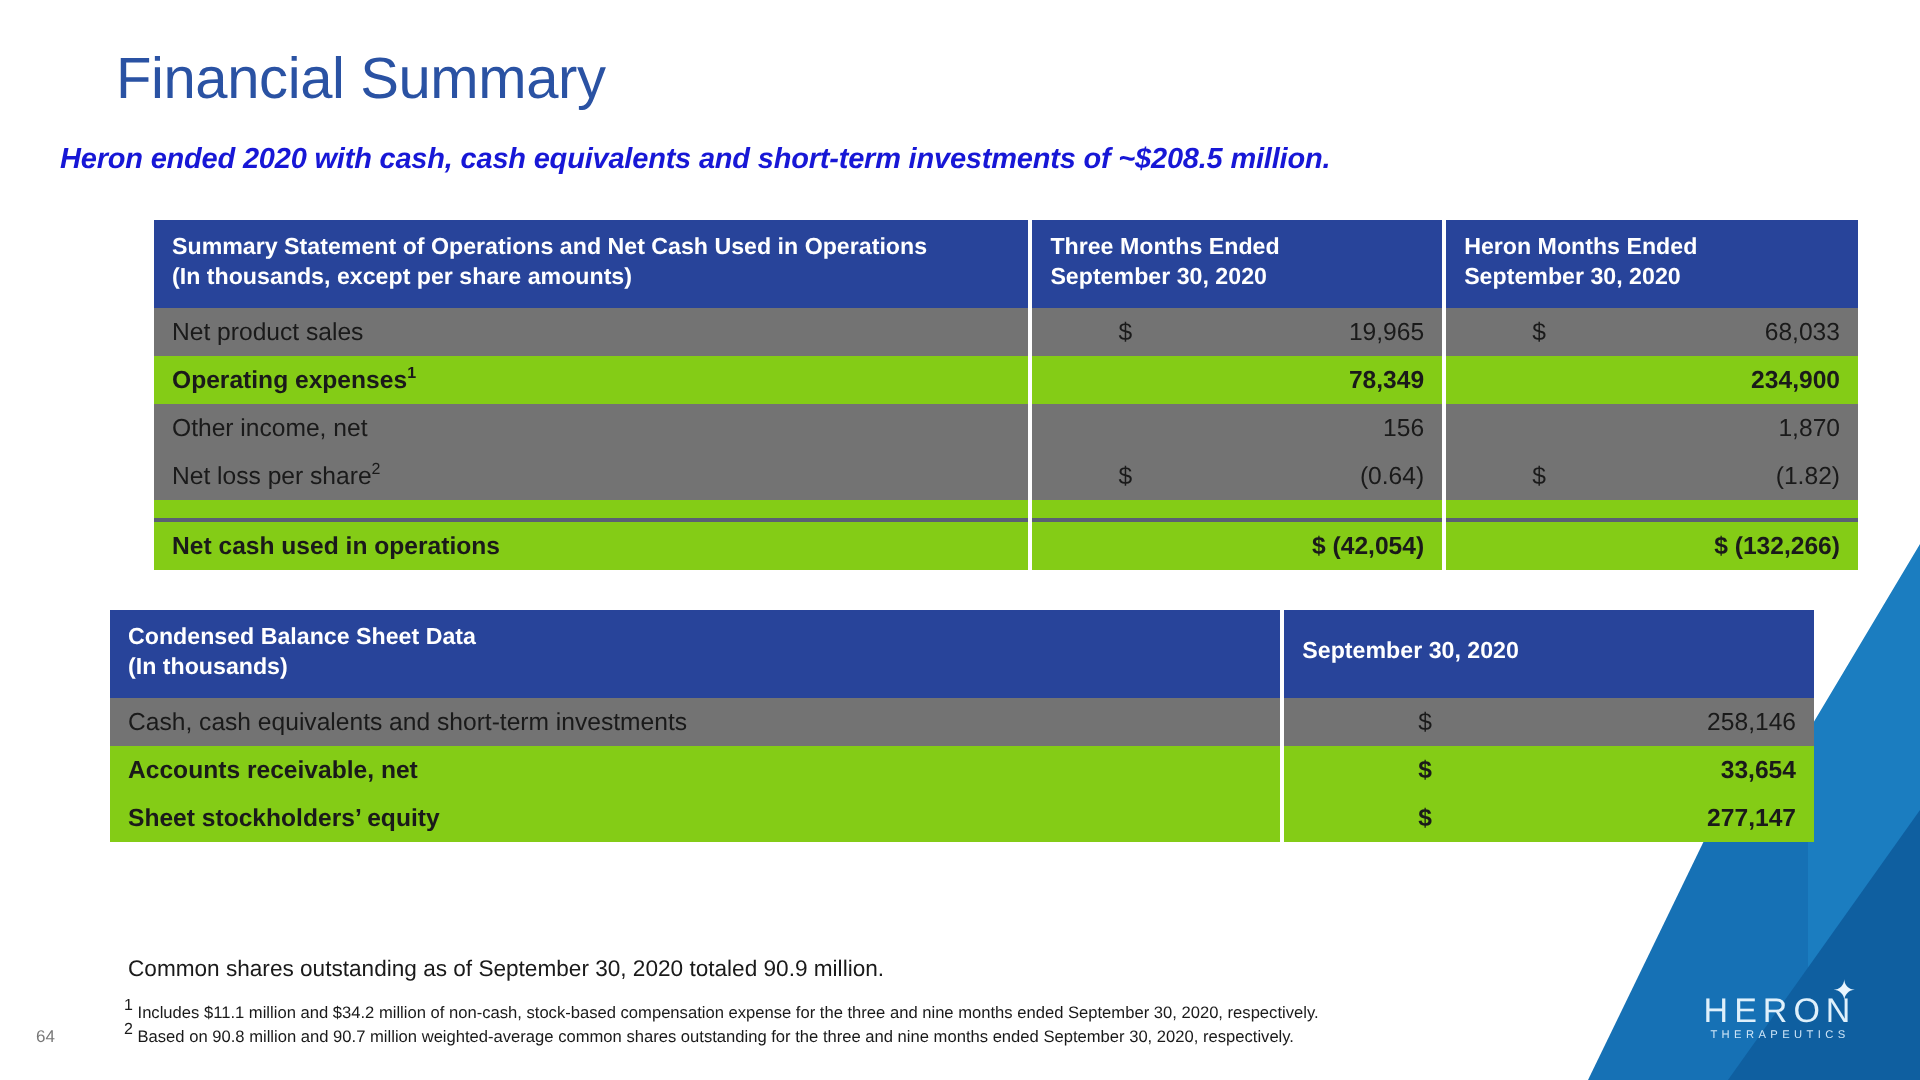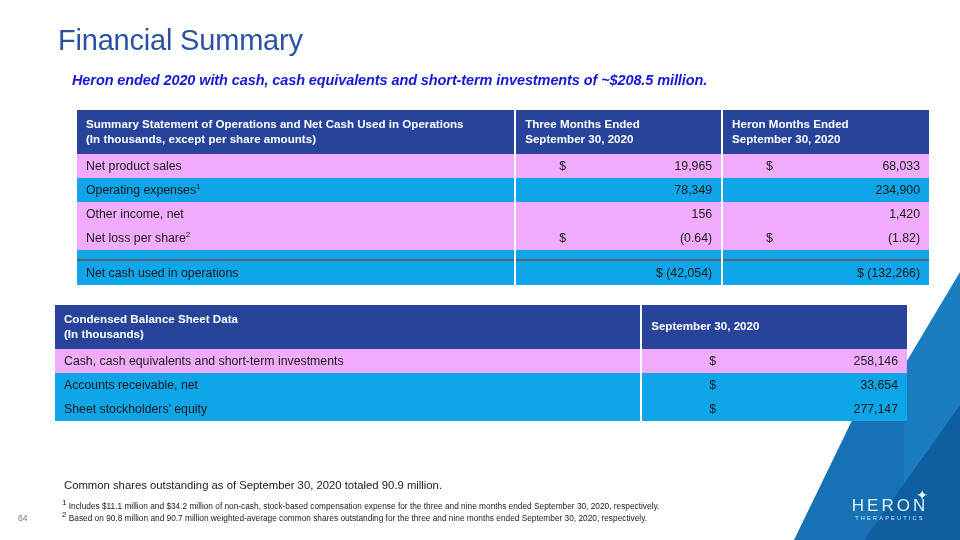--- a/index.html
+++ b/index.html
@@ -43,21 +43,21 @@
   }
 
   
   .page-title{
     position:absolute;left:58px;top:24px;
     font-size:29px;font-weight:normal;color:#2a52a3;letter-spacing:-0.2px;
   }
   .subtitle{
     position:absolute;left:30px;top:72px;
     font-size:14.5px;font-weight:bold;font-style:italic;color:#1717d6;
-    letter-spacing:-0.1px;white-space:nowrap;margin-left:42px;
+    letter-spacing:-0.1px;white-space:nowrap;
   }
 
   
   .tbl{
     position:absolute;left:55px;border-collapse:collapse;width:852px;
     font-size:12.3px;color:#1a1a1a;table-layout:fixed;
   }
   #ops-table{top:110px;margin-left:22px;}
   #bs-table{top:305px;}
 
@@ -72,22 +72,22 @@
   }
   .tbl th:last-child{border-right:none;}
   .th-left{text-align:left;}
   .th-center{text-align:left;}
 
   .tbl td{
     padding:5px 9px;height:13px;vertical-align:middle;
     border-right:2px solid #ffffff;
   }
   .tbl td:last-child{border-right:none;}
-  .row-a td{background:#f0abfc;}
-  .row-b td{background:#0ea5e9;}
+  .row-a td{background:#737373;}
+  .row-b td{background:#84cc16;font-weight:bold;}
   .cell-label{text-align:left;}
   .cell-num{text-align:right;}
   .topline td{border-top:2px solid #5a5f73;}
   .spacer td{height:7px;padding:1px 9px;}
 
   .cur{float:left;padding-left:34px;}
   .bs-cur{float:left;padding-left:58px;}
   sup{font-size:8px;vertical-align:super;line-height:0;}
 
   
@@ -150,21 +150,21 @@
           <td class="cell-num"><span class="cur">$</span><span>68,033</span></td>
         </tr>
         <tr class="row-b">
           <td class="cell-label"><span>Operating expenses</span><sup>1</sup></td>
           <td class="cell-num"><span>78,349</span></td>
           <td class="cell-num"><span>234,900</span></td>
         </tr>
         <tr class="row-a">
           <td class="cell-label"><span>Other income, net</span></td>
           <td class="cell-num"><span>156</span></td>
-          <td class="cell-num"><span>1,420</span></td>
+          <td class="cell-num"><span>1,870</span></td>
         </tr>
         <tr class="row-a">
           <td class="cell-label"><span>Net loss per share</span><sup>2</sup></td>
           <td class="cell-num"><span class="cur">$</span><span>(0.64)</span></td>
           <td class="cell-num"><span class="cur">$</span><span>(1.82)</span></td>
         </tr>
         <tr class="spacer row-b">
           <td></td>
           <td></td>
           <td></td>

